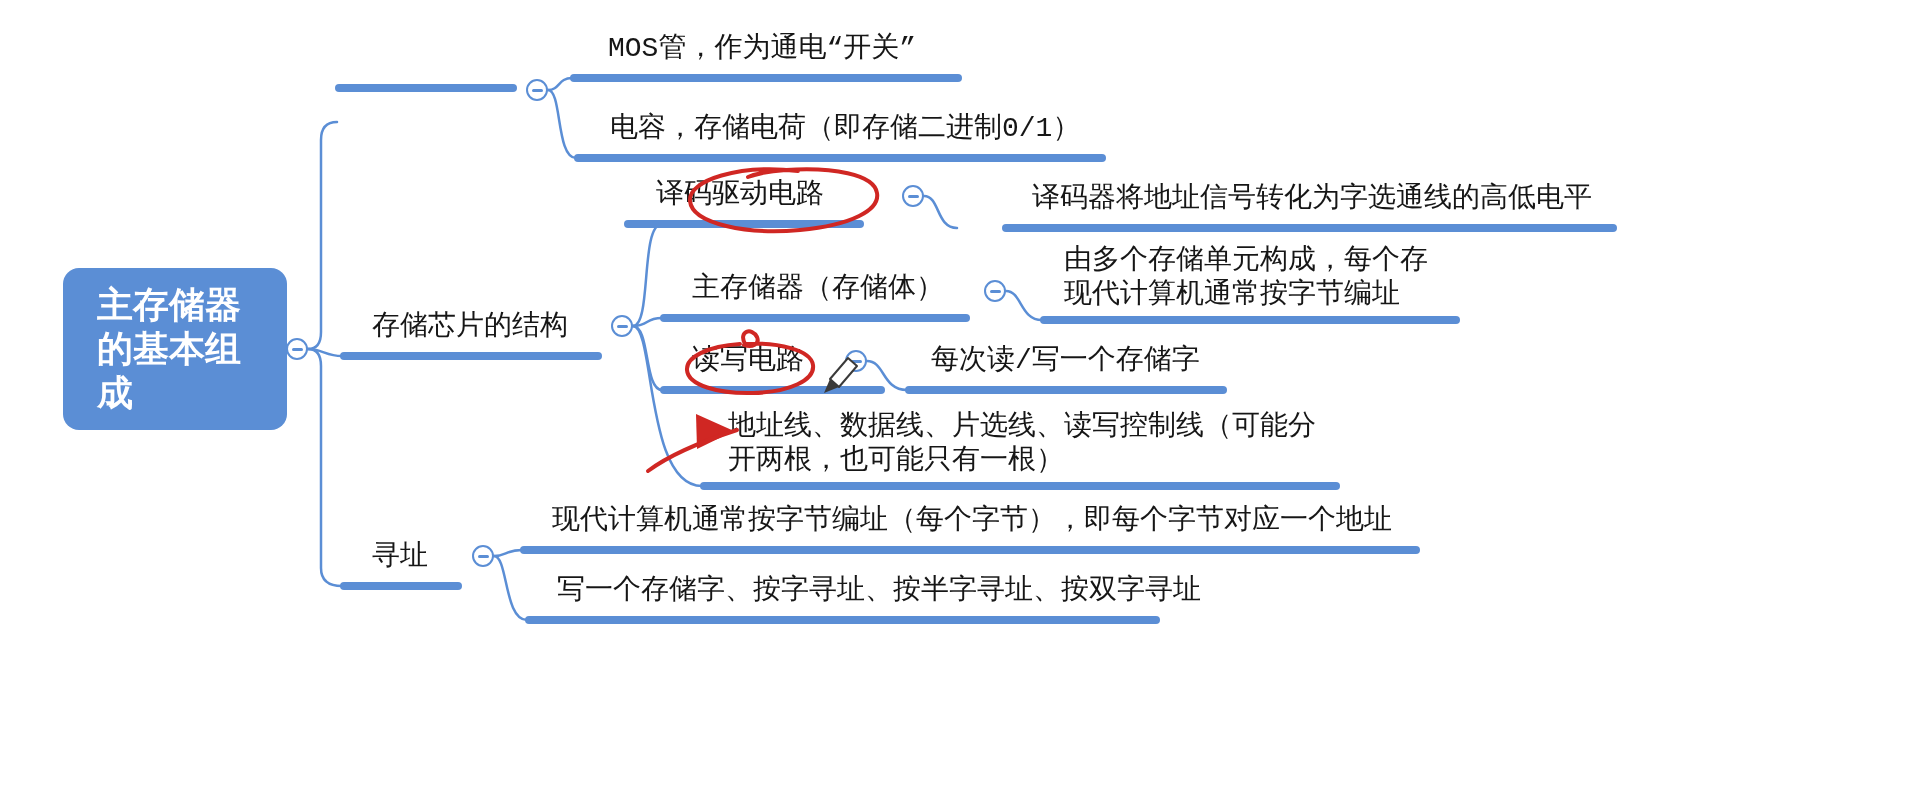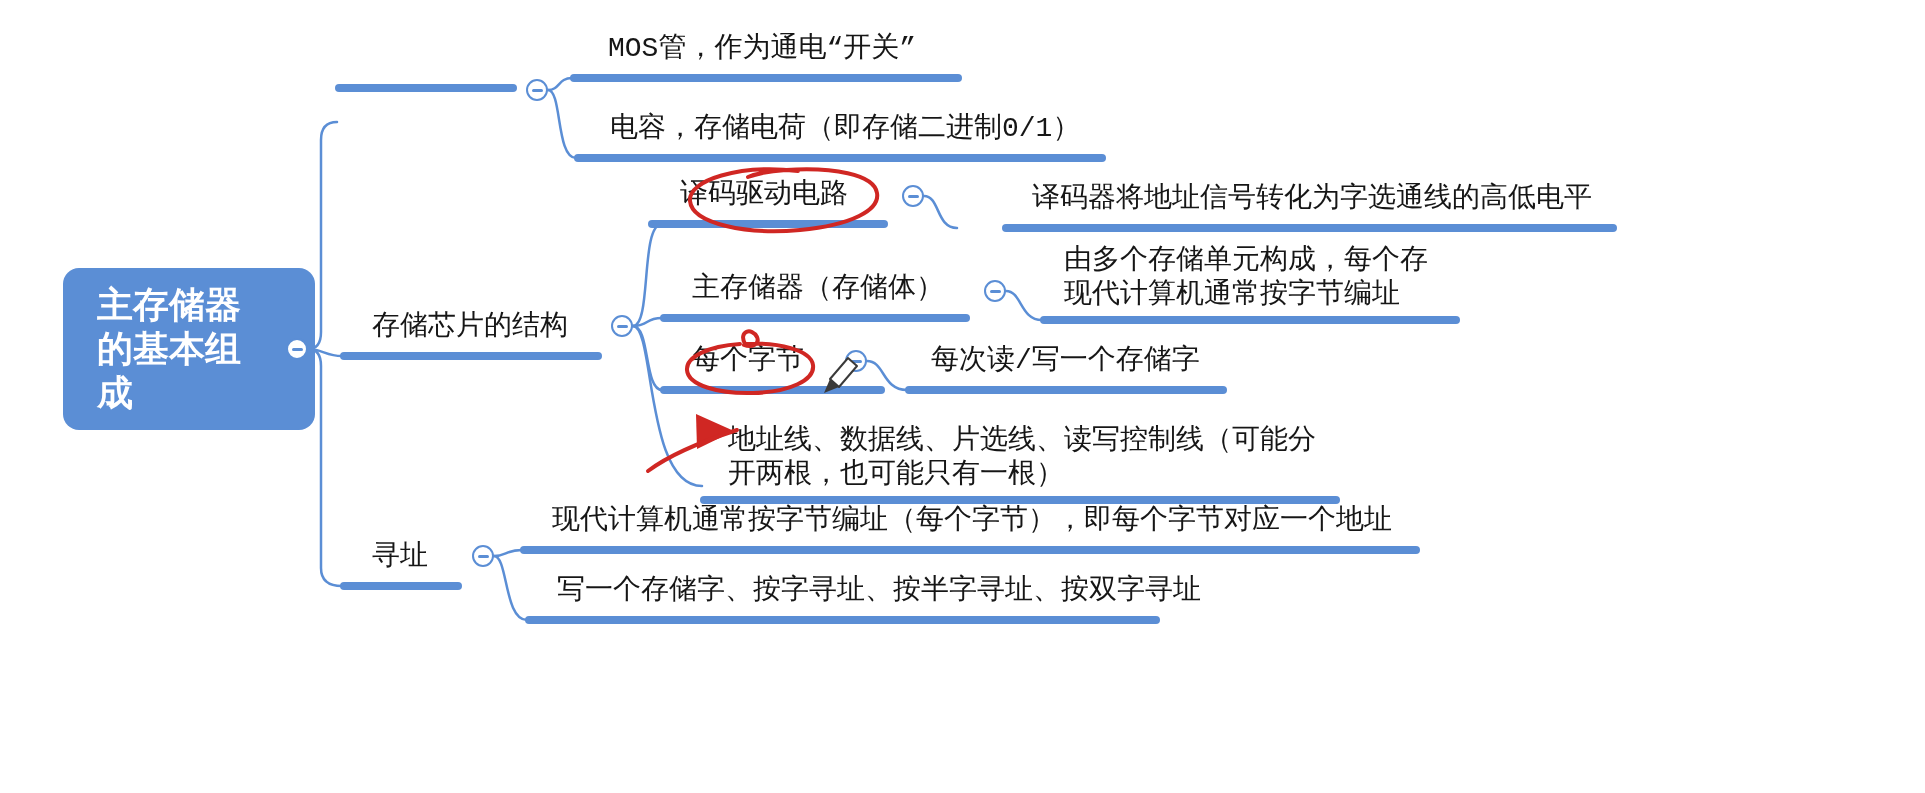--- a/index.html
+++ b/index.html
@@ -13,21 +13,21 @@
   .red-stroke { fill:none; stroke:var(--annotation,#d02723); stroke-width:4; stroke-linecap:round; }
   .node { position:absolute; z-index:5;font-family:Liberation Mono, monospace; }
   .label { font-size:28px; line-height:34px; color:var(--ink,#111); padding-left:32px; white-space:nowrap; }
   .bar { height:8px; border-radius:4px; background:var(--accent,#5b8ed5); margin-top:8px; }
   .node.wrap .label { white-space:pre-line; }
   .node.wrap .bar { margin-top:4px; }
   .collapse { position:absolute; width:22px; height:22px; border-radius:50%;
               background:#fff; border:2px solid var(--accent,#5b8ed5); z-index:7;
               display:flex; align-items:center; justify-content:center; cursor:pointer; }
   .minus { width:11px; height:3px; background:var(--accent,#5b8ed5); border-radius:1.5px; }
-  .root-node { position:absolute; left:63px; top:268px; width:252px; height:162px;
+  .root-node { position:absolute; left:63px; top:268px; width:224px; height:162px;
                background:var(--accent,#5b8ed5); border-radius:16px; z-index:5; }
   .root-label { font-size:36px; font-weight:bold; color:var(--root-text,#ffffff);
                 line-height:44px; padding:15px 0 0 34px; white-space:pre-line; }
 </style>
 </head>
 <body>
 
 <div class="canvas">
 
   <svg id="connector-layer" class="layer" width="1925" height="793">
@@ -84,46 +84,46 @@
   </div>
   <div class="node" style="left:574px;top:112px;width:532px">
     <div class="label" style="padding-left:36px">电容，存储电荷（即存储二进制0/1）</div>
     <div class="bar"></div>
   </div>
 
   <div class="node" style="left:340px;top:310px;width:262px">
     <div class="label">存储芯片的结构</div>
     <div class="bar"></div>
   </div>
-  <div class="node" style="left:648px;top:178px;width:240px">
+  <div class="node" style="left:624px;top:178px;width:240px">
     <div class="label">译码驱动电路</div>
     <div class="bar"></div>
   </div>
   <div class="node" style="left:1002px;top:182px;width:615px">
     <div class="label" style="padding-left:30px">译码器将地址信号转化为字选通线的高低电平</div>
     <div class="bar"></div>
   </div>
   <div class="node" style="left:660px;top:272px;width:310px">
     <div class="label">主存储器（存储体）</div>
     <div class="bar"></div>
   </div>
   <div class="node wrap" style="left:1040px;top:244px;width:420px">
     <div class="label" style="padding-left:24px">由多个存储单元构成，每个存
 现代计算机通常按字节编址</div>
     <div class="bar"></div>
   </div>
   <div class="node" style="left:660px;top:344px;width:225px">
-    <div class="label">每个字节</div>
+    <div class="label">读写电路</div>
     <div class="bar"></div>
   </div>
   <div class="node" style="left:905px;top:344px;width:322px">
     <div class="label" style="padding-left:26px">每次读/写一个存储字</div>
     <div class="bar"></div>
   </div>
-  <div class="node wrap" style="left:700px;top:424px;width:640px">
+  <div class="node wrap" style="left:700px;top:410px;width:640px">
     <div class="label" style="padding-left:28px">地址线、数据线、片选线、读写控制线（可能分
 开两根，也可能只有一根）</div>
     <div class="bar"></div>
   </div>
 
   <div class="node" style="left:340px;top:540px;width:122px">
     <div class="label">寻址</div>
     <div class="bar"></div>
   </div>
   <div class="node" style="left:520px;top:504px;width:900px">

